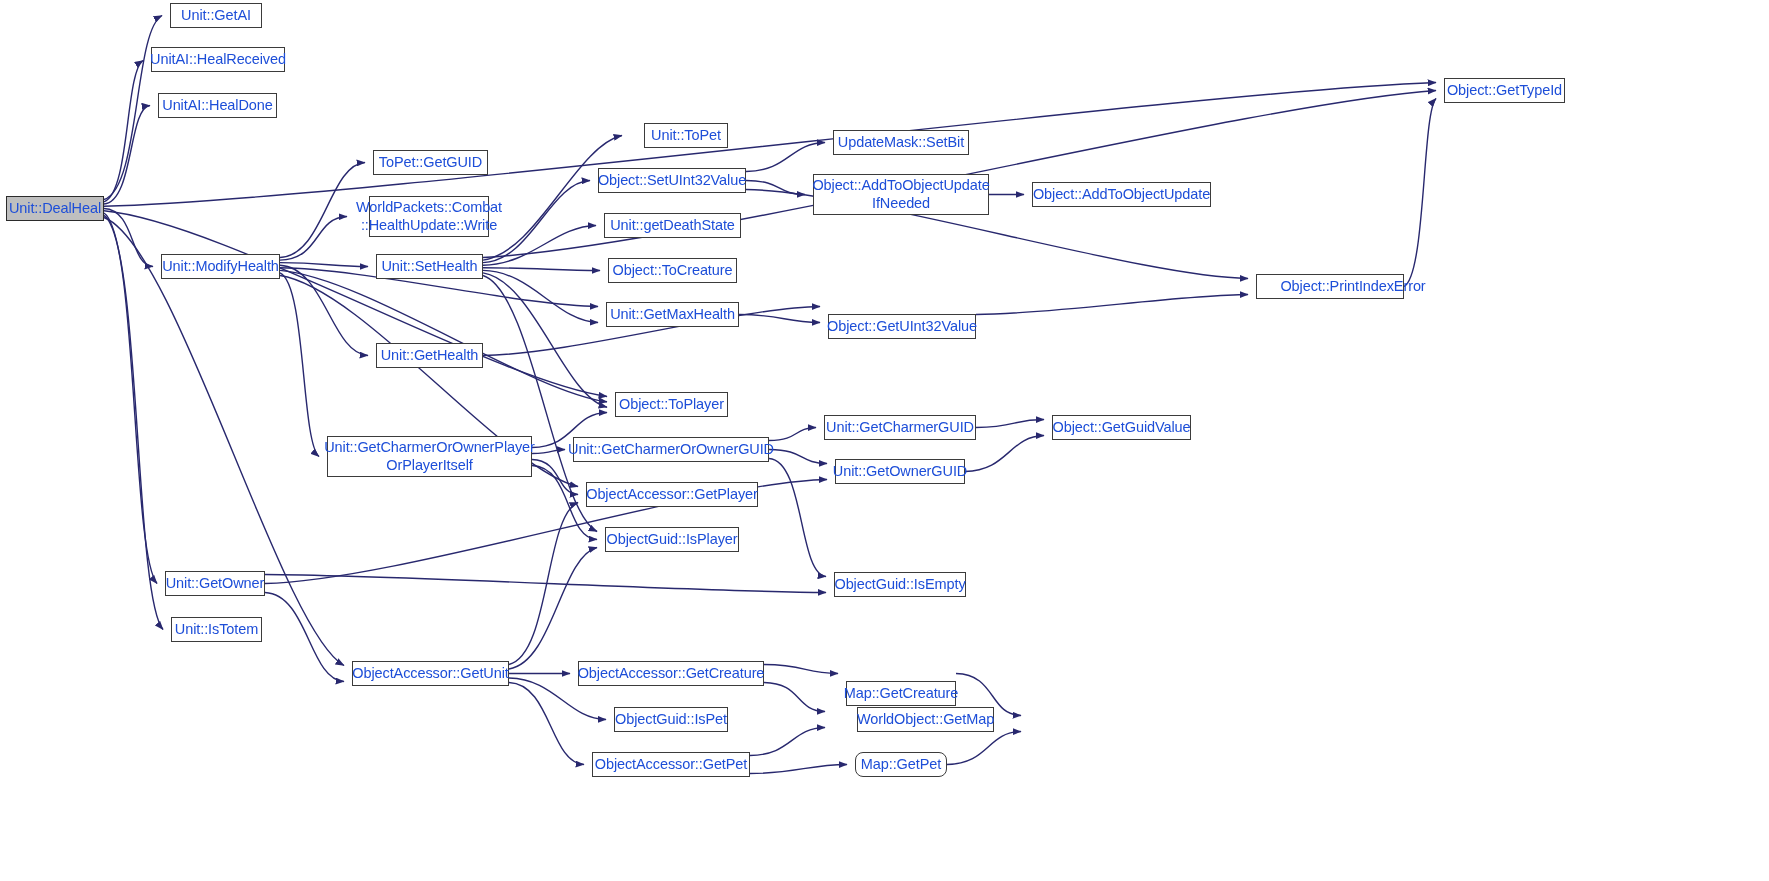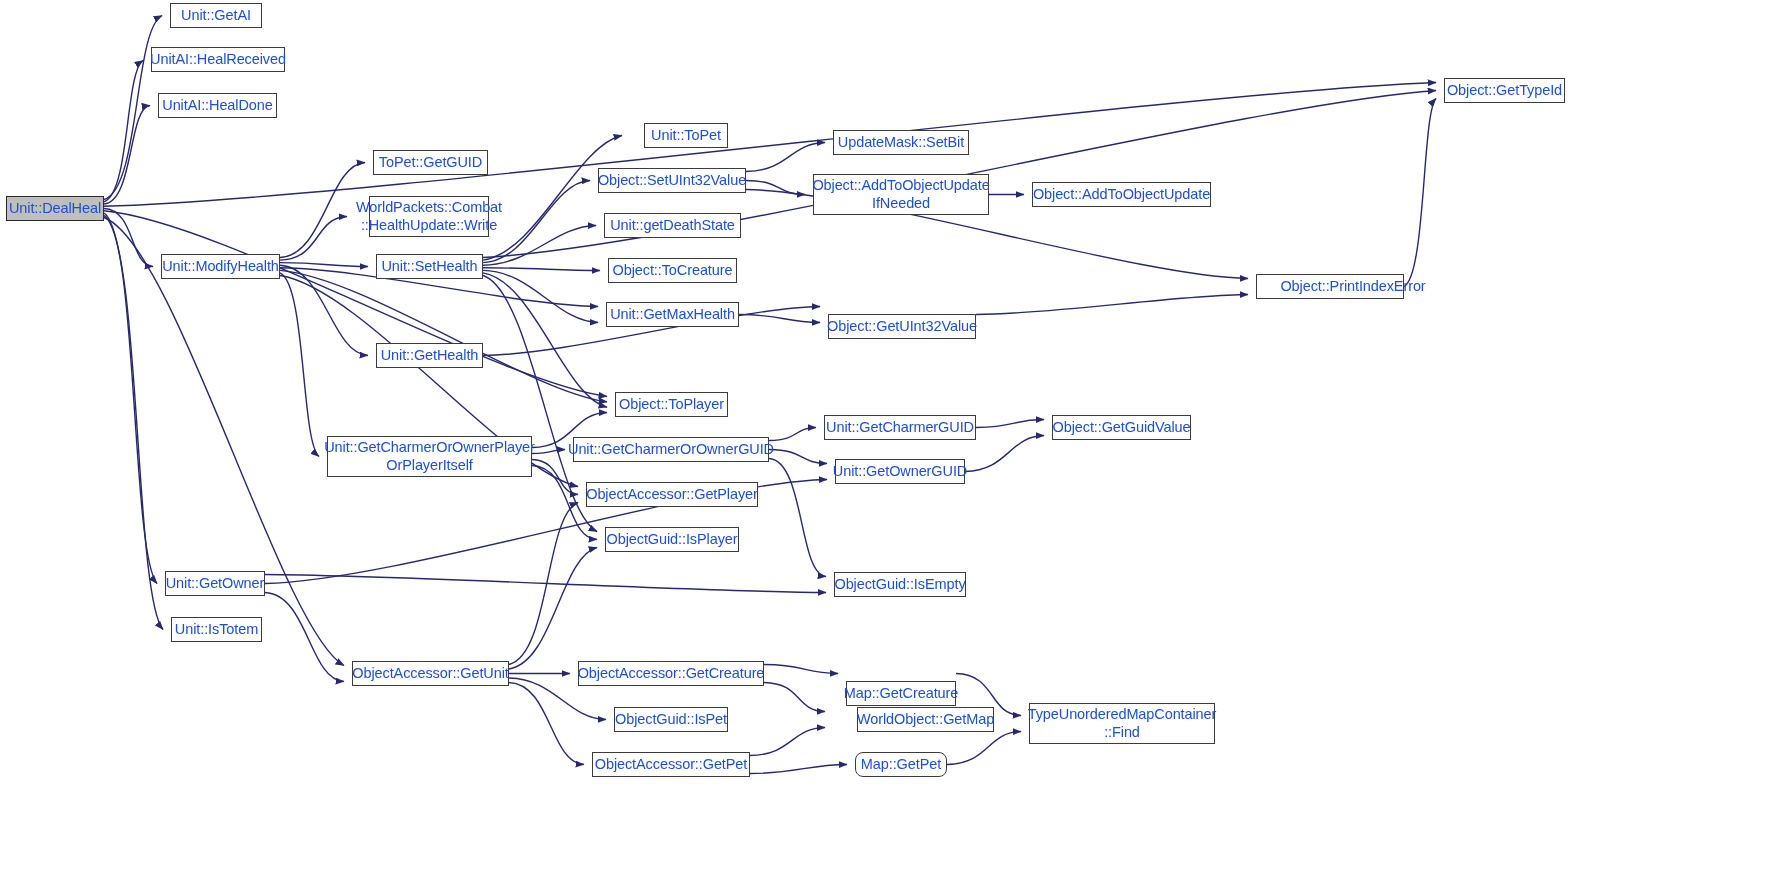--- a/index.html
+++ b/index.html
@@ -159,17 +159,15 @@
       <div class="node" style="left: 835px; top: 459px; width: 130px; height: 25px;"><span class="lbl">Unit::GetOwnerGUID</span></div>
       <div class="node" style="left: 834px; top: 572px; width: 132px; height: 25px;"><span class="lbl">ObjectGuid::IsEmpty</span></div>
       <div class="node" style="left: 578px; top: 661px; width: 186px; height: 25px;"><span class="lbl">ObjectAccessor::GetCreature</span></div>
       <div class="node" style="left: 614px; top: 707px; width: 114px; height: 25px;"><span class="lbl">ObjectGuid::IsPet</span></div>
       <div class="node" style="left: 592px; top: 752px; width: 158px; height: 25px;"><span class="lbl">ObjectAccessor::GetPet</span></div>
       <div class="node" style="left: 846px; top: 661px; width: 110px; height: 25px; margin-top: 20px;"><span class="lbl">Map::GetCreature</span></div>
       <div class="node" style="left: 833px; top: 707px; width: 137px; height: 25px; margin-left: 24px;"><span class="lbl">WorldObject::GetMap</span></div>
       <div class="node" style="left: 855px; top: 752px; width: 92px; height: 25px; border-radius: 8px;"><span class="lbl">Map::GetPet</span></div>
       <div class="node" style="left: 1256px; top: 274px; width: 148px; height: 25px; padding-left: 46px;"><span class="lbl">Object::PrintIndexError</span></div>
       <div class="node" style="left: 1052px; top: 415px; width: 139px; height: 25px;"><span class="lbl">Object::GetGuidValue</span></div>
-      <div class="node" style="left: 1029px; top: 703px; width: 186px; height: 41px;"><span class="lbl">TypeUnorderedMapContainer
-::Find</span></div>
       <div class="node" style="left: 1444px; top: 78px; width: 121px; height: 25px;"><span class="lbl">Object::GetTypeId</span></div>
     </div>
 </div>
 
 </body></html>

